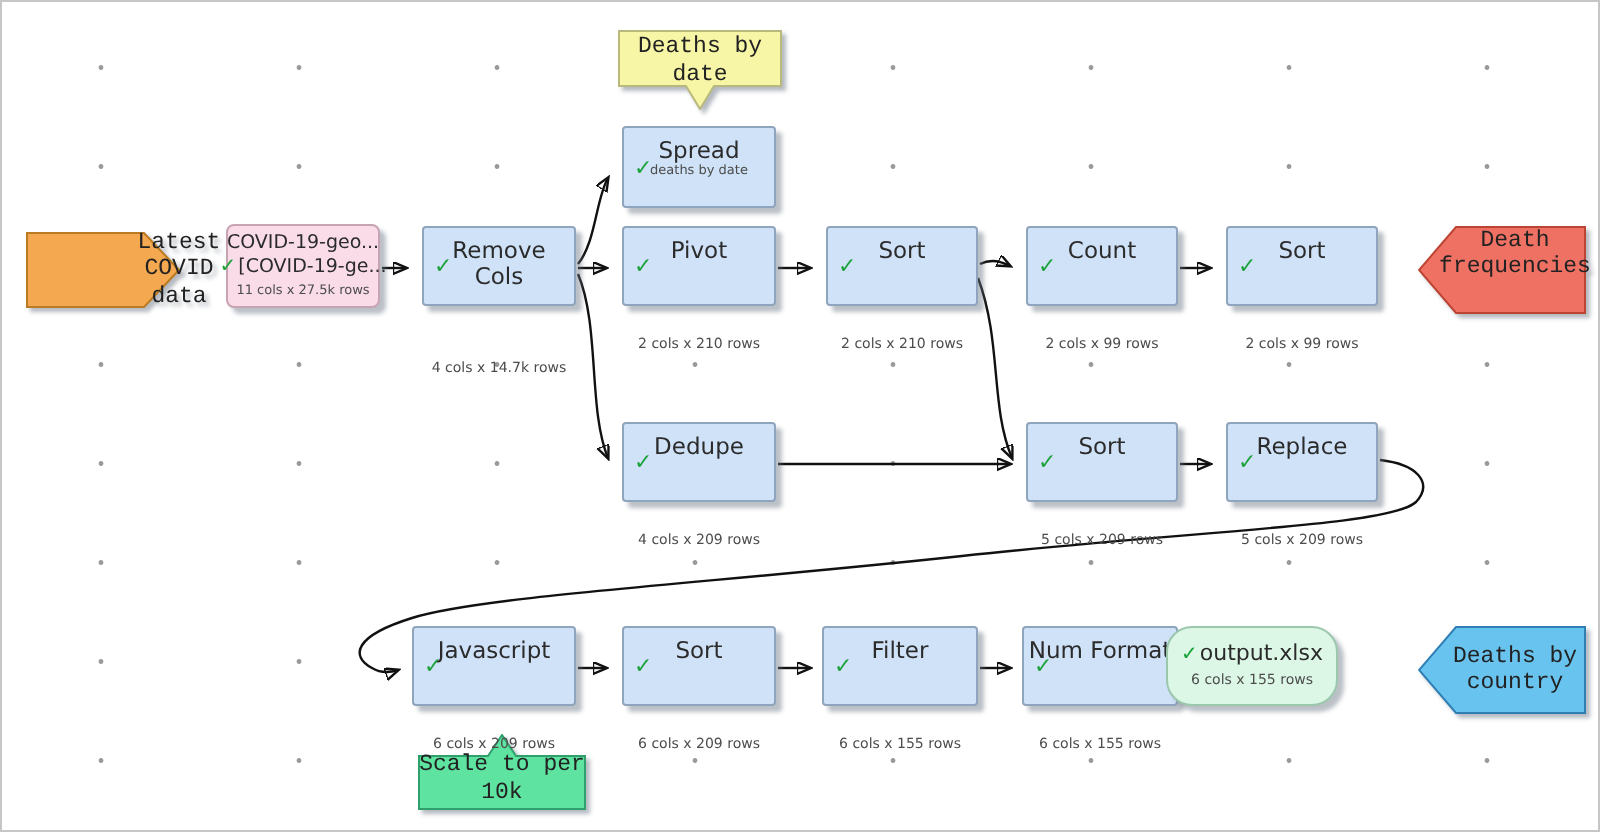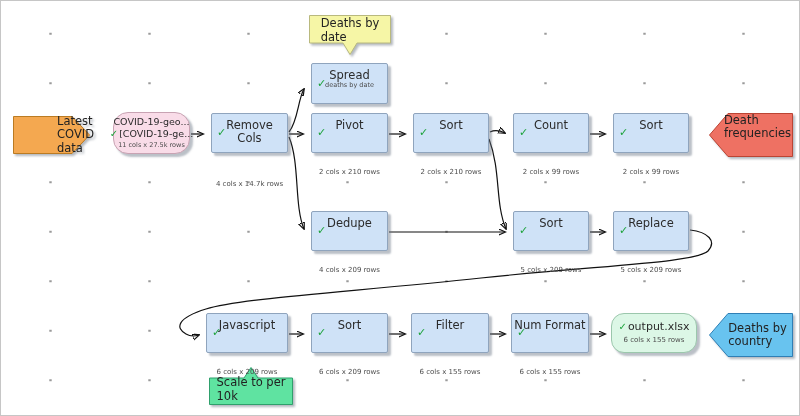--- a/index.html
+++ b/index.html
@@ -22,33 +22,33 @@
   }
   .node .title { font-size:11.5px; color:#2b2b2b; line-height:1.1; }
   .node .sub   { font-size:7px; color:#4c4c4c; line-height:1.2;margin-top:36px; }
   .node .sub1  { font-size:6.5px; color:#4c4c4c; line-height:1.1; margin-top:auto; }
   .check {
     position:absolute; left:5px; top:50%; transform:translateY(-52%);
     color:var(--check,#1ca23a); font-size:11px; font-weight:bold; line-height:1;
   }
   .check-inline { color:var(--check,#1ca23a); font-size:10px; font-weight:bold; margin-right:1px; }
 
-  .io-input  { border-radius:15px; background:var(--input-fill,#f9dce8); border-color:var(--input-border,#c8a3b3); justify-content:center; padding:3px 2px; }
+  .io-input  { border-radius:4px; background:var(--input-fill,#f9dce8); border-color:var(--input-border,#c8a3b3); justify-content:center; padding:3px 2px; }
   .io-input .fline { font-size:9.5px; color:#2b2b2b; line-height:1.15; white-space:nowrap; }
   .io-input .sub { margin-top:2px; font-size:6.5px; }
   .io-output { border-radius:13px; background:var(--output-fill,#dcf7e6); border-color:var(--output-border,#9bc7ac); justify-content:center; padding:3px 2px; }
   .io-output .fline { font-size:11px; color:#2b2b2b; line-height:1.1; white-space:nowrap; }
   .io-output .sub { margin-top:3px; }
 
   .note { position:absolute; z-index:2; filter:drop-shadow(2.5px 2.5px 1px rgba(105,115,130,.5)); }
   .note svg { position:absolute; left:0; top:0; display:block; }
   .note-label {
     position:relative; z-index:1; width:100%; height:100%; box-sizing:border-box;
-    display:flex; align-items:center; justify-content:center; 
-    font-size:11.5px; color:#222; white-space:pre-line; line-height:1.15;
+    display:flex; align-items:center; justify-content:center; text-align:center;
+    font-size:11.5px; color:#222; white-space:pre-line; line-height:1.15;font-family:Liberation Mono, monospace;
   }
   .pad-r { padding-right:12px;margin-left:44px; } .pad-l { padding-left:13px; }
   .pad-b { padding-bottom:9px; } .pad-t { padding-top:7px; }
 </style>
 </head>
 <body>
 
 <div class="canvas">
 
   <svg class="wires" width="800" height="416">
@@ -192,18 +192,18 @@
     <div class="title">Filter</div>
     <div class="sub">6 cols x 155 rows</div>
   </div>
 
   <div class="node" style="left:510px; top:312px; width:78px; height:40px">
     <span class="check">✓</span>
     <div class="title">Num Format</div>
     <div class="sub">6 cols x 155 rows</div>
   </div>
 
-  <div class="node io-output" style="left:610px; top:312px; width:86px; height:40px">
+  <div class="node io-output" style="left:582px; top:312px; width:86px; height:40px">
     <div class="fline"><span class="check-inline">✓</span><span>output.xlsx</span></div>
     <div class="sub">6 cols x 155 rows</div>
   </div>
 
 </div>
 
 </body></html>

